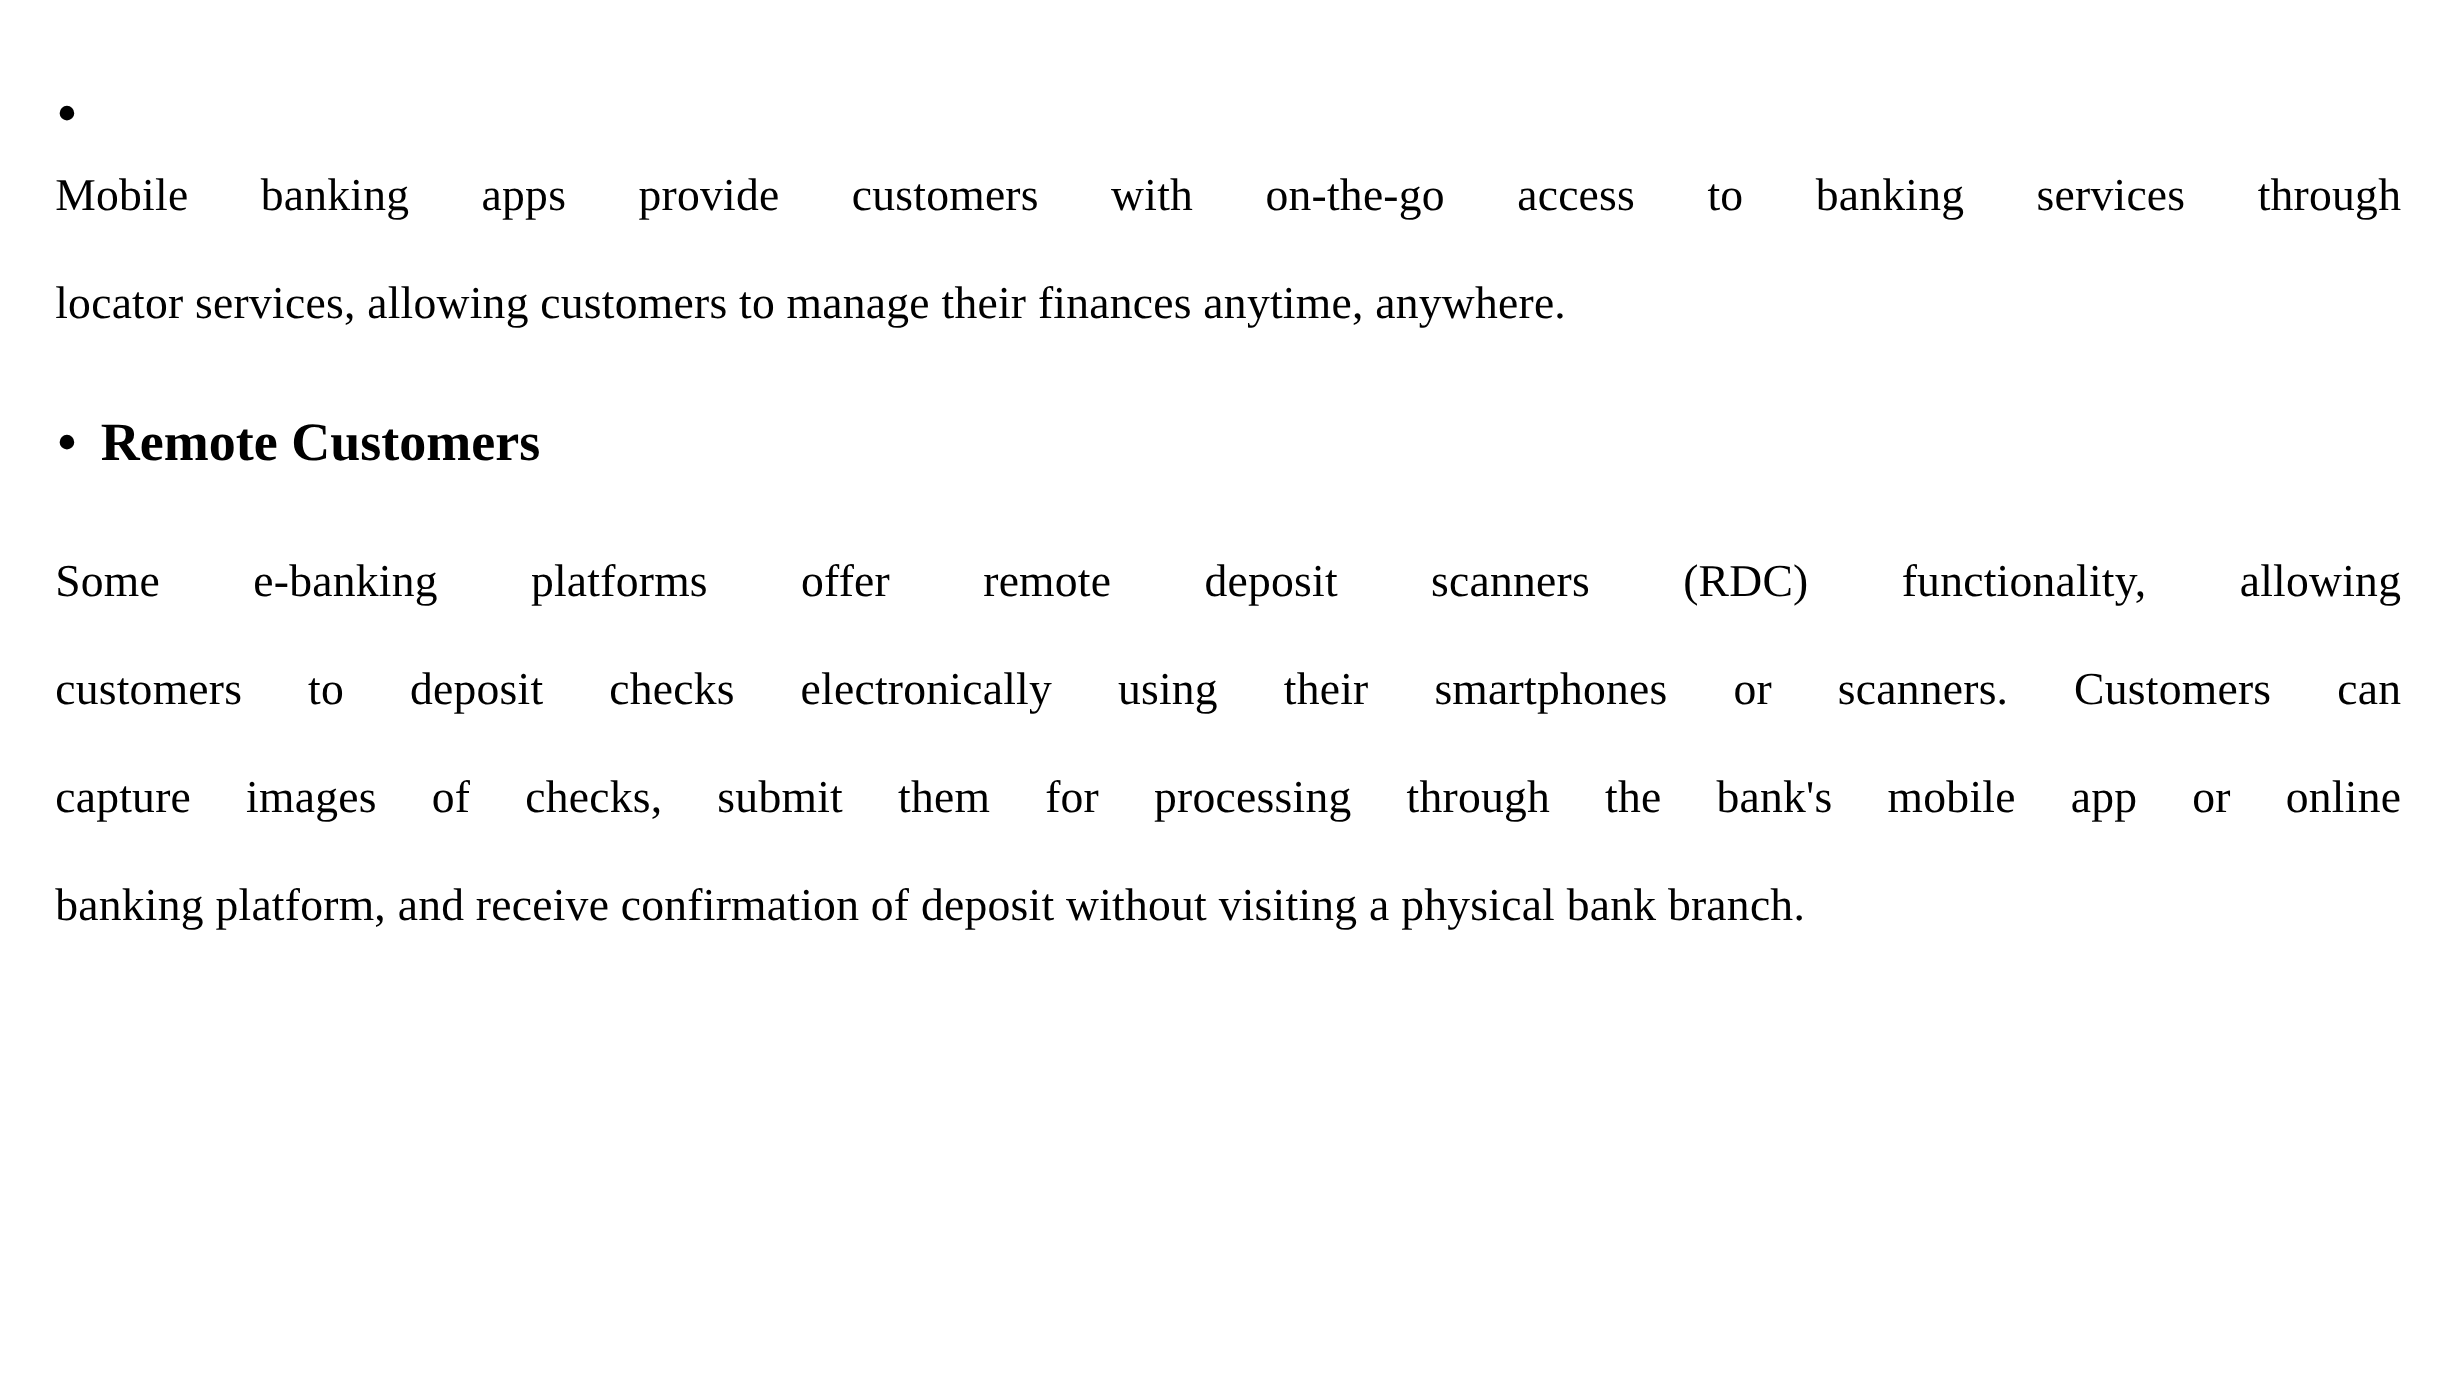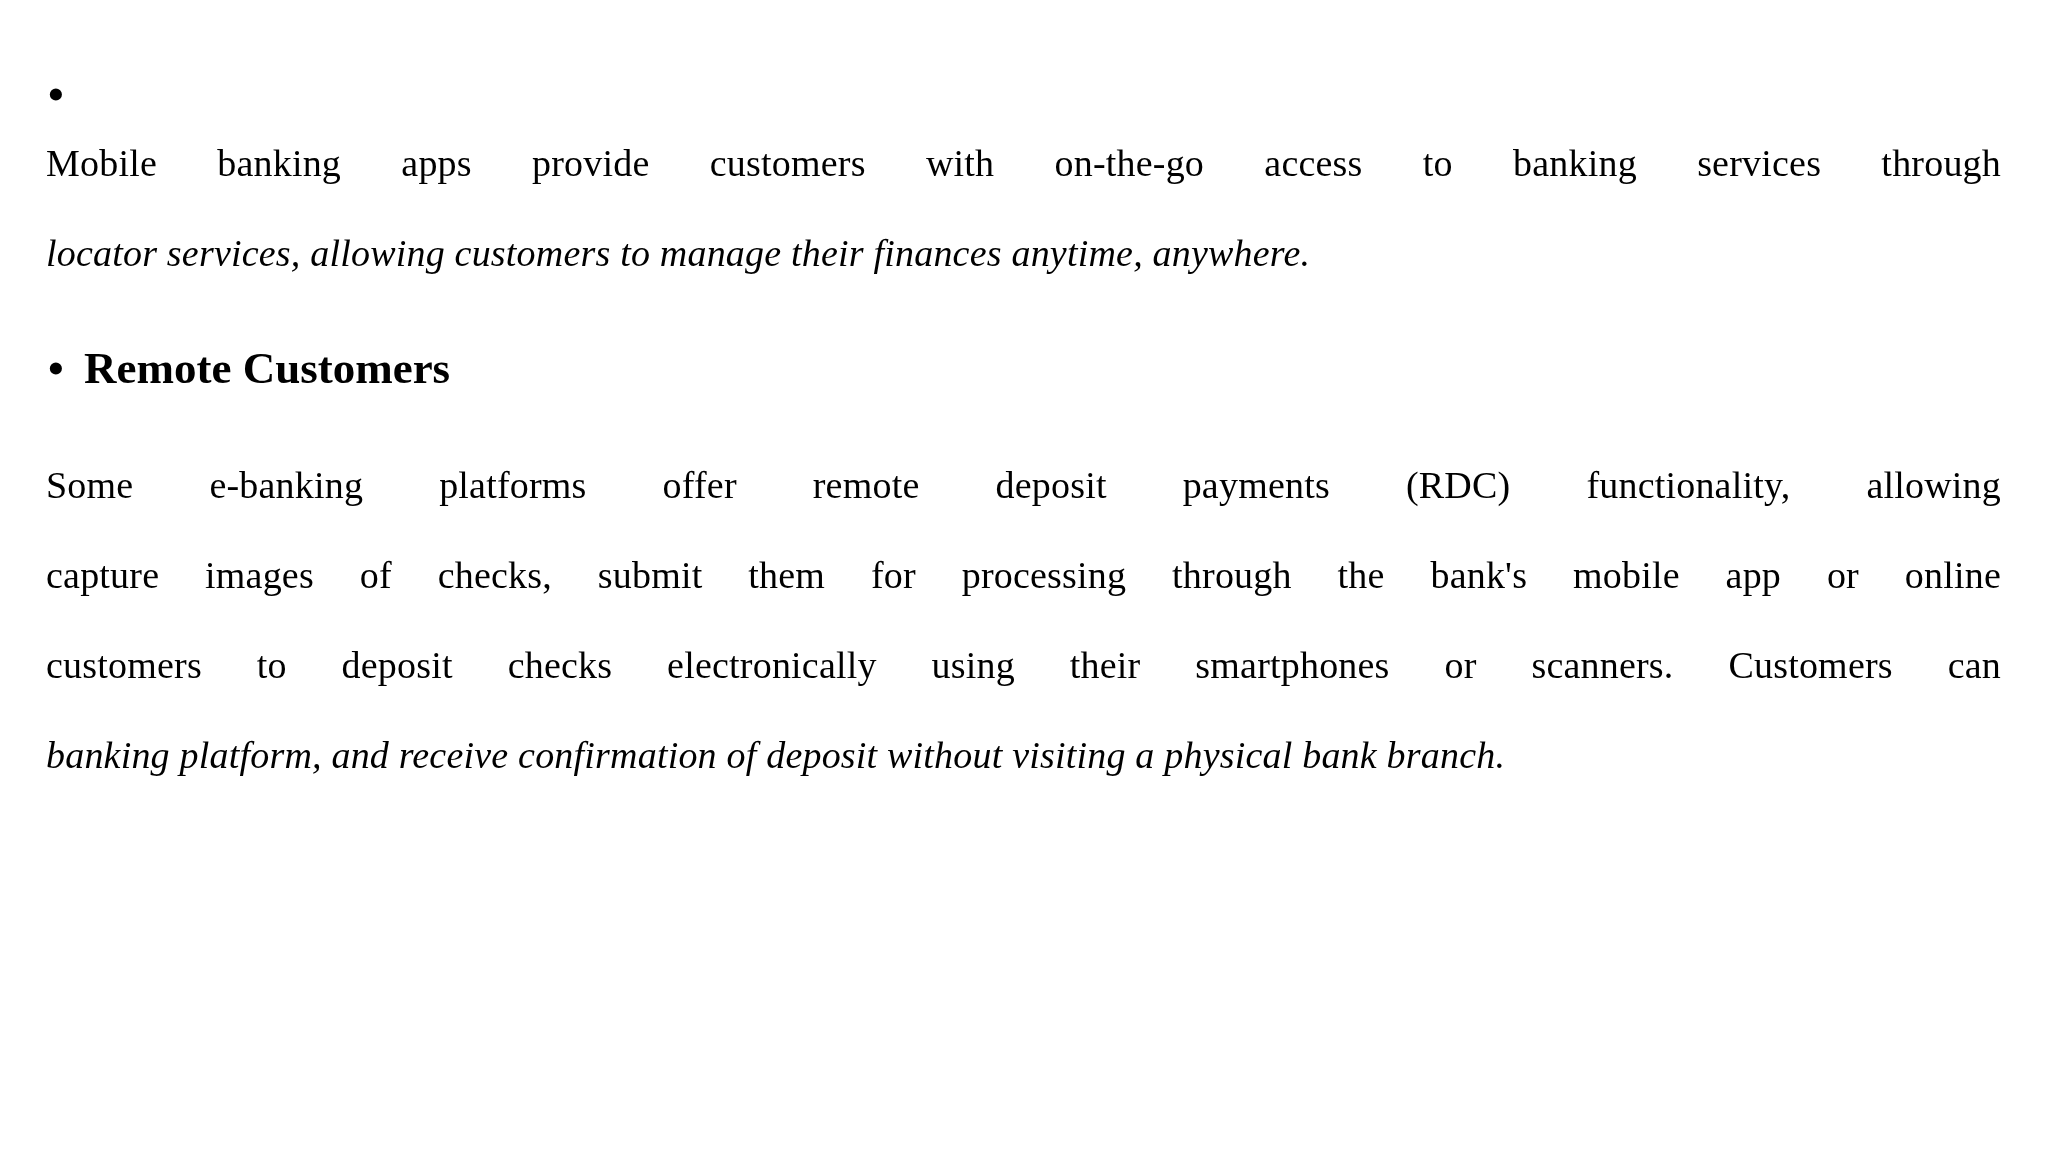--- a/index.html
+++ b/index.html
@@ -44,21 +44,20 @@
   .paragraph .line {
     height: 90px;
     line-height: 90px;
     text-align: justify;
     text-align-last: justify;
     white-space: normal;
     letter-spacing: 0.2px;
   }
   .paragraph .line.last {
     text-align-last: left;
-    font-style: italic;
   }
 </style>
 </head>
 <body>
 
 <div class="page">
 
   <div class="bullet-heading">
     <span class="bullet">•</span>
   </div>
@@ -67,19 +66,19 @@
     <div class="line">Mobile banking apps provide customers with on-the-go access to banking services through</div>
     <div class="line last">locator services, allowing customers to manage their finances anytime, anywhere.</div>
   </div>
 
   <div class="bullet-heading second">
     <span class="bullet">•</span>
     <span>Remote Customers</span>
   </div>
 
   <div class="paragraph">
-    <div class="line">Some e-banking platforms offer remote deposit payments (RDC) functionality, allowing</div>
+    <div class="line">Some e-banking platforms offer remote deposit scanners (RDC) functionality, allowing</div>
+    <div class="line">customers to deposit checks electronically using their smartphones or scanners. Customers can</div>
     <div class="line">capture images of checks, submit them for processing through the bank's mobile app or online</div>
-    <div class="line">customers to deposit checks electronically using their smartphones or scanners. Customers can</div>
     <div class="line last">banking platform, and receive confirmation of deposit without visiting a physical bank branch.</div>
   </div>
 
 </div>
 
 </body></html>

